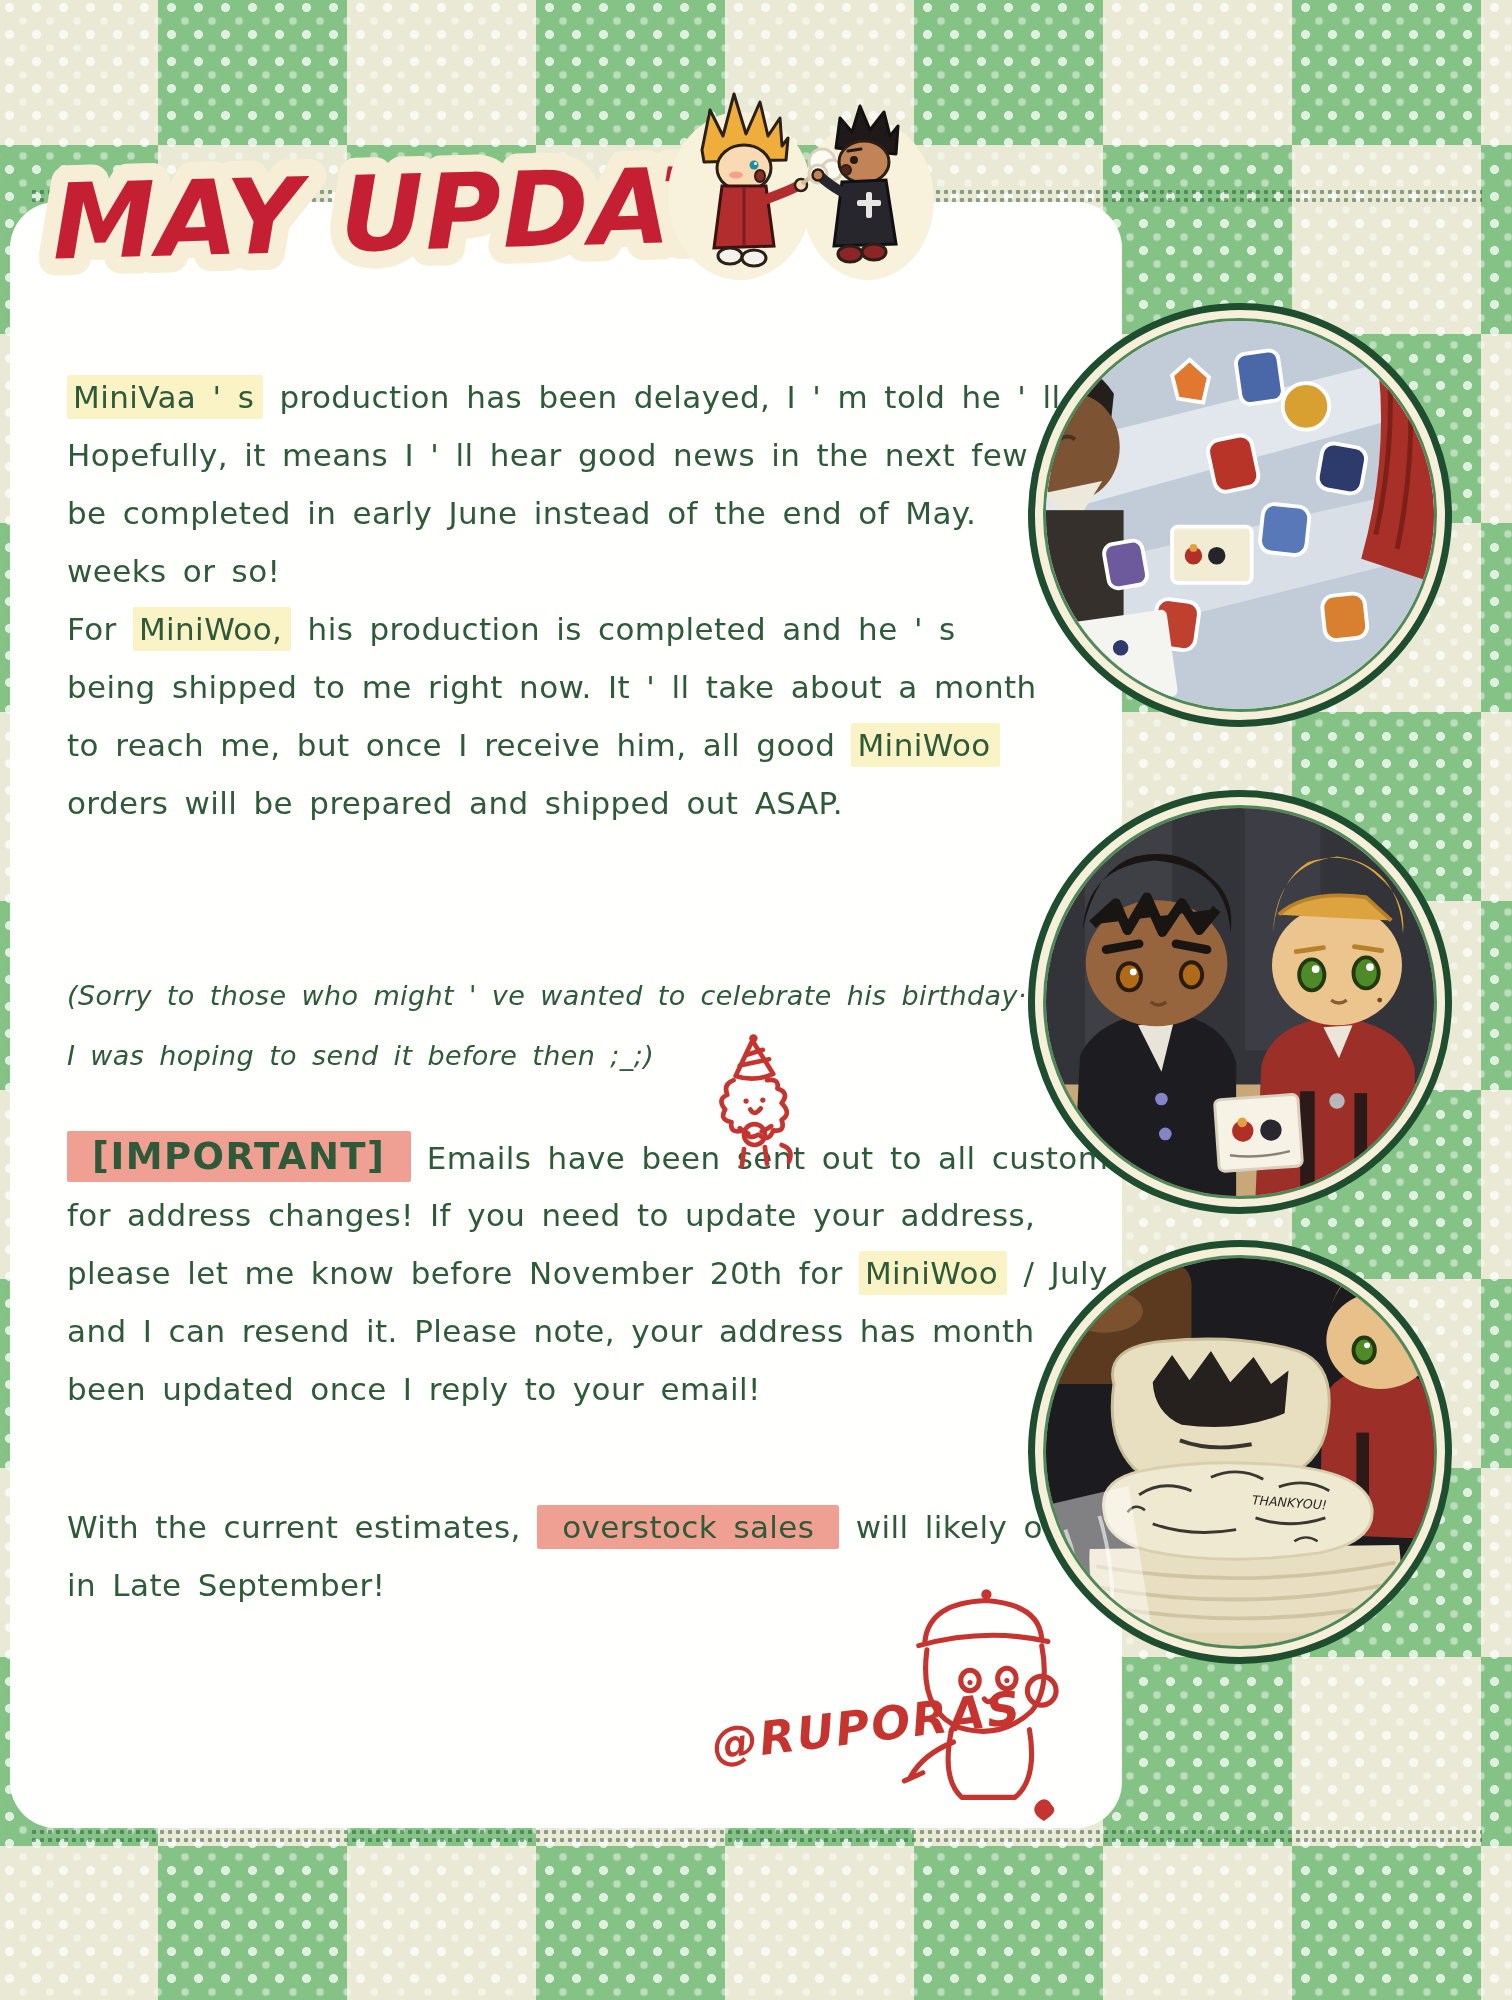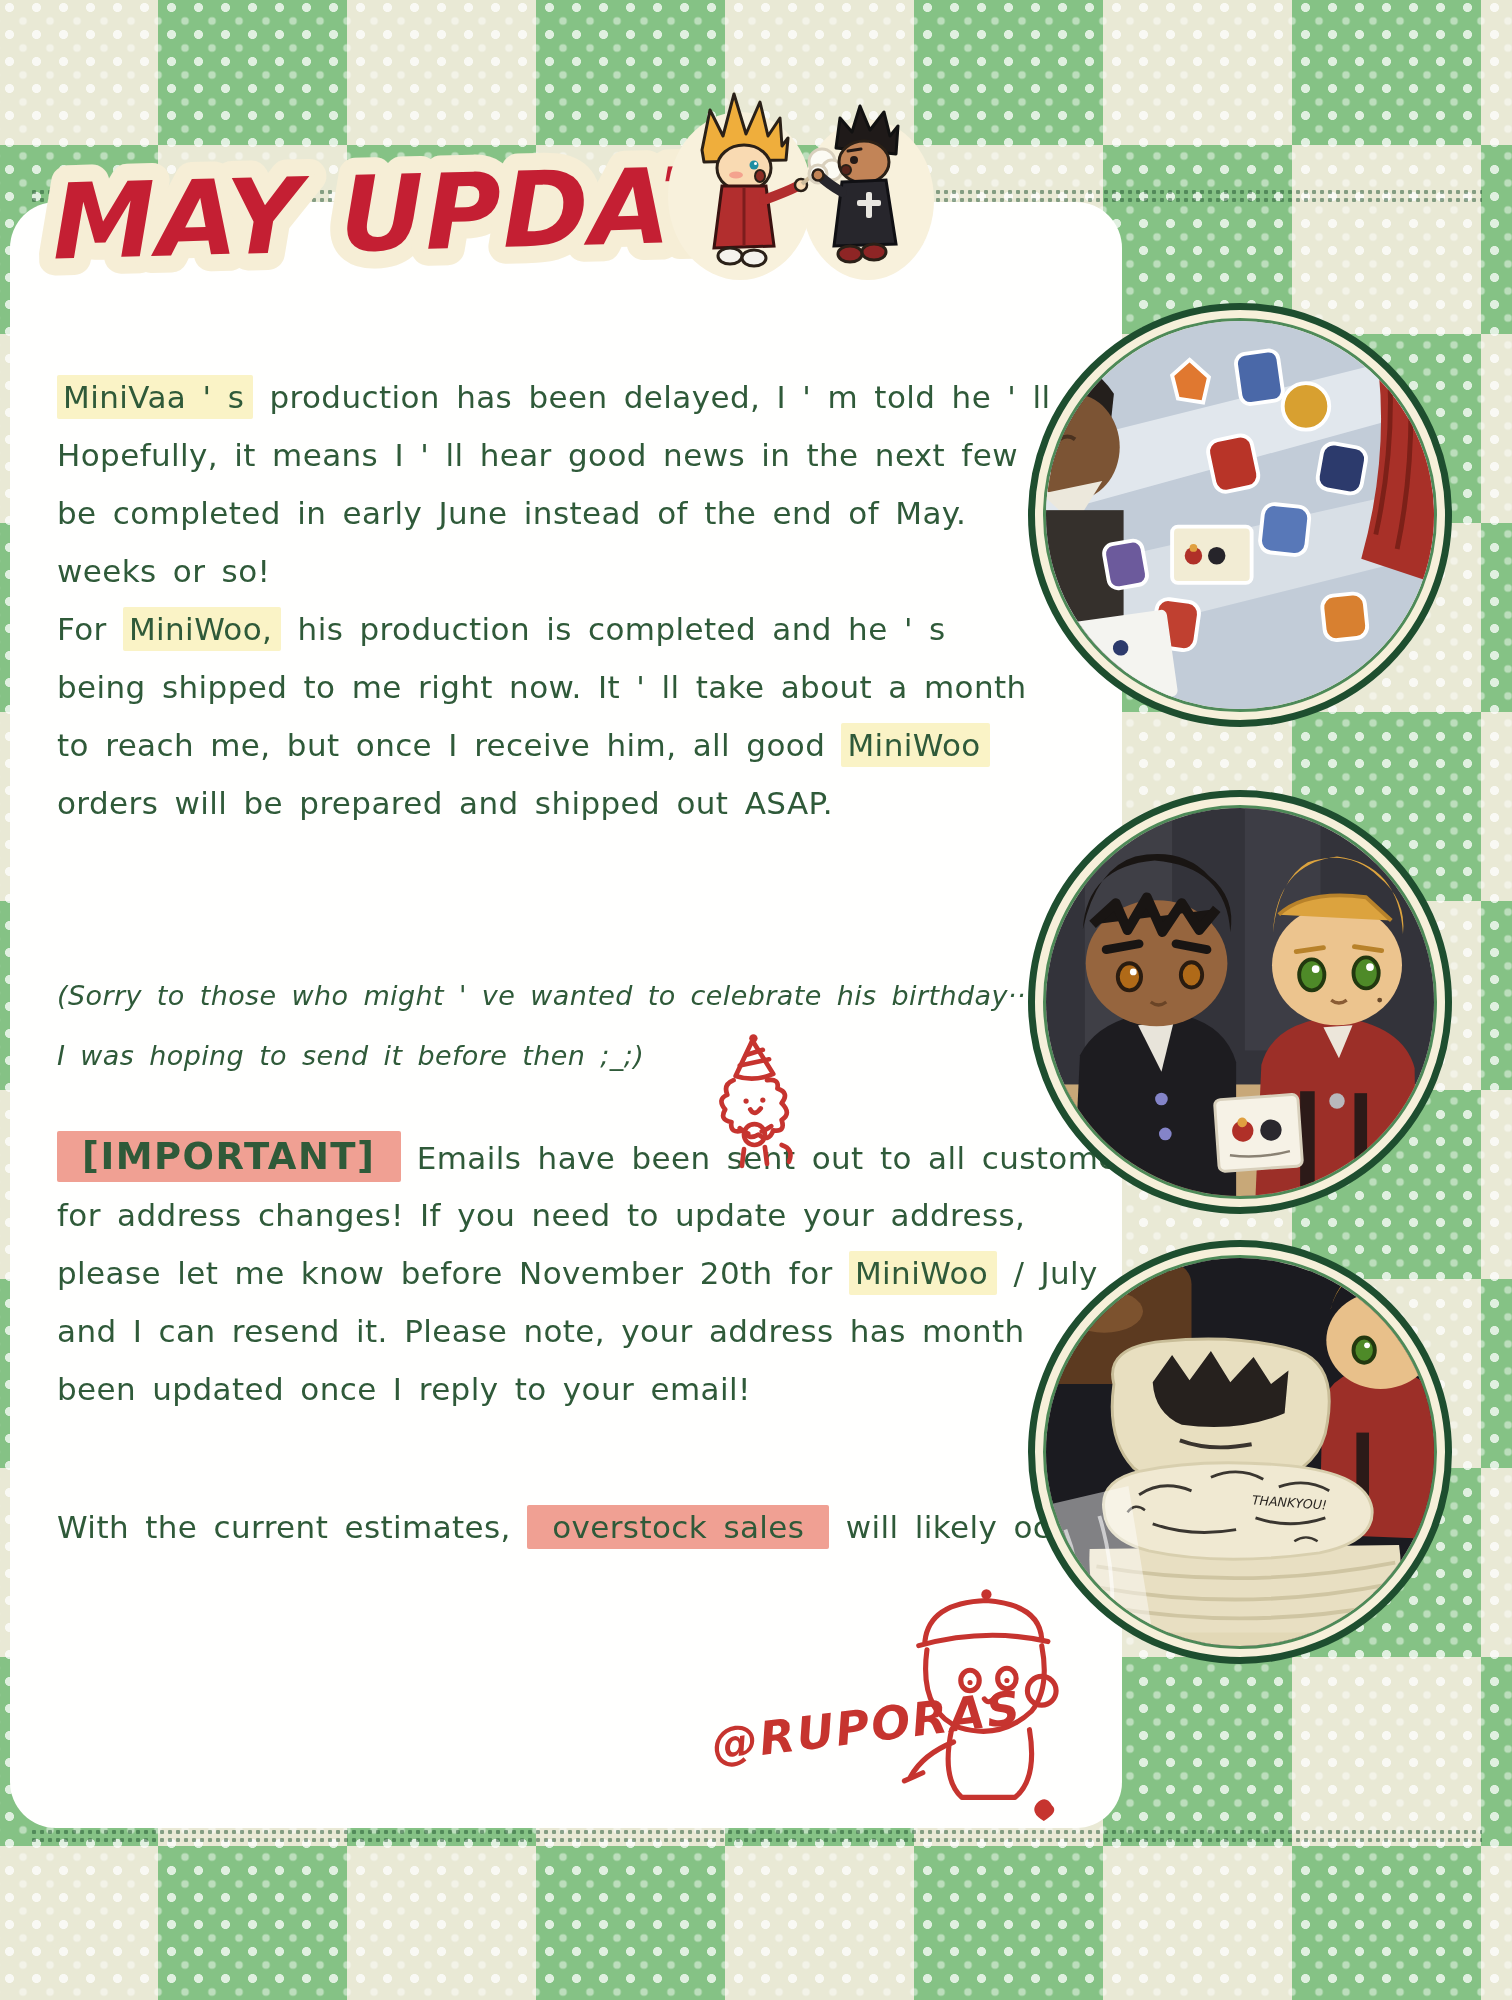--- a/index.html
+++ b/index.html
@@ -22,21 +22,21 @@
   .edge-dots.bottom{top:1828px;}
 
   
   .title-wrap{position:absolute;left:38px;top:118px;width:680px;height:180px;transform:rotate(-1.5deg);}
   .title-wrap svg{width:100%;height:100%;}
   .title-text{font-family:"DejaVu Sans",sans-serif;font-weight:bold;font-style:italic;font-size:104px;letter-spacing:1px;}
 
   .chibi{position:absolute;left:660px;top:88px;width:290px;height:205px;}
 
   
-  .tblock{position:absolute;left:57px;color:#2f5a39;font-size:31px;letter-spacing:.4px;word-spacing:6px;}
+  .tblock{position:absolute;left:67px;color:#2f5a39;font-size:31px;letter-spacing:.4px;word-spacing:6px;}
   .tblock .line{white-space:nowrap;height:58px;line-height:58px;}
   .b1{top:368px;}
   .b2{top:850px;font-style:italic;}
   .b2s{top:966px;font-style:italic;font-size:27px;}
   .b2s .line{height:60px;line-height:60px;}
   .b3{top:1128px;}
   .b4{top:1498px;}
   .b5{top:1668px;}
   .hl-y{background:#faf3c6;padding:4px 9px 4px 6px;border-radius:2px;}
   .hl-p{background:#f0a093;padding:4px 25px;border-radius:2px;}
@@ -131,20 +131,21 @@
     </div>
   <div class="tblock b3">
       <div class="line"><span class="hl-p imp">[IMPORTANT]</span><span> Emails have been sent out to all customers</span></div>
       <div class="line"><span>for address changes! If you need to update your address,</span></div>
       <div class="line"><span>please let me know before November 20th for </span><span class="hl-y">MiniWoo</span><span> / July</span></div>
       <div class="line"><span>and I can resend it. Please note, your address has month</span></div>
       <div class="line"><span>been updated once I reply to your email!</span></div>
     </div>
   <div class="tblock b4">
       <div class="line"><span>With the current estimates, </span><span class="hl-p">overstock sales</span><span> will likely occur</span></div>
+      <div class="line"><span>in Late September!</span></div>
     </div>
 
   <div class="circle c1">
     <div class="circle-inner">
       <svg viewBox="0 0 400 400" preserveAspectRatio="xMidYMid slice" aria-label="Pile of colorful character stickers beside plush dolls and red fabric">
         <rect width="400" height="400" fill="#c2ccd8"></rect>
         <polygon points="0,130 400,30 400,90 0,200" fill="#e8edf2" opacity="0.8"></polygon>
         <polygon points="0,260 400,170 400,240 0,340" fill="#dde4ea" opacity="0.8"></polygon>
         <g>
           <path d="M-10,45 Q40,30 70,75 L62,150 Q15,165 -10,150 Z" fill="#241f1c"></path>

